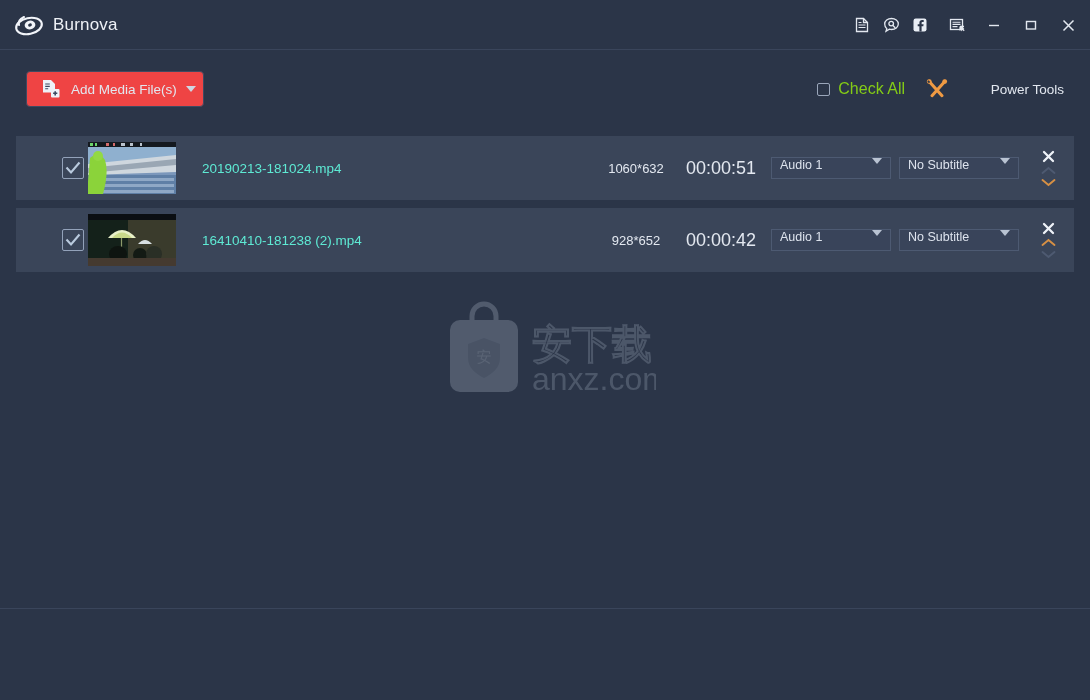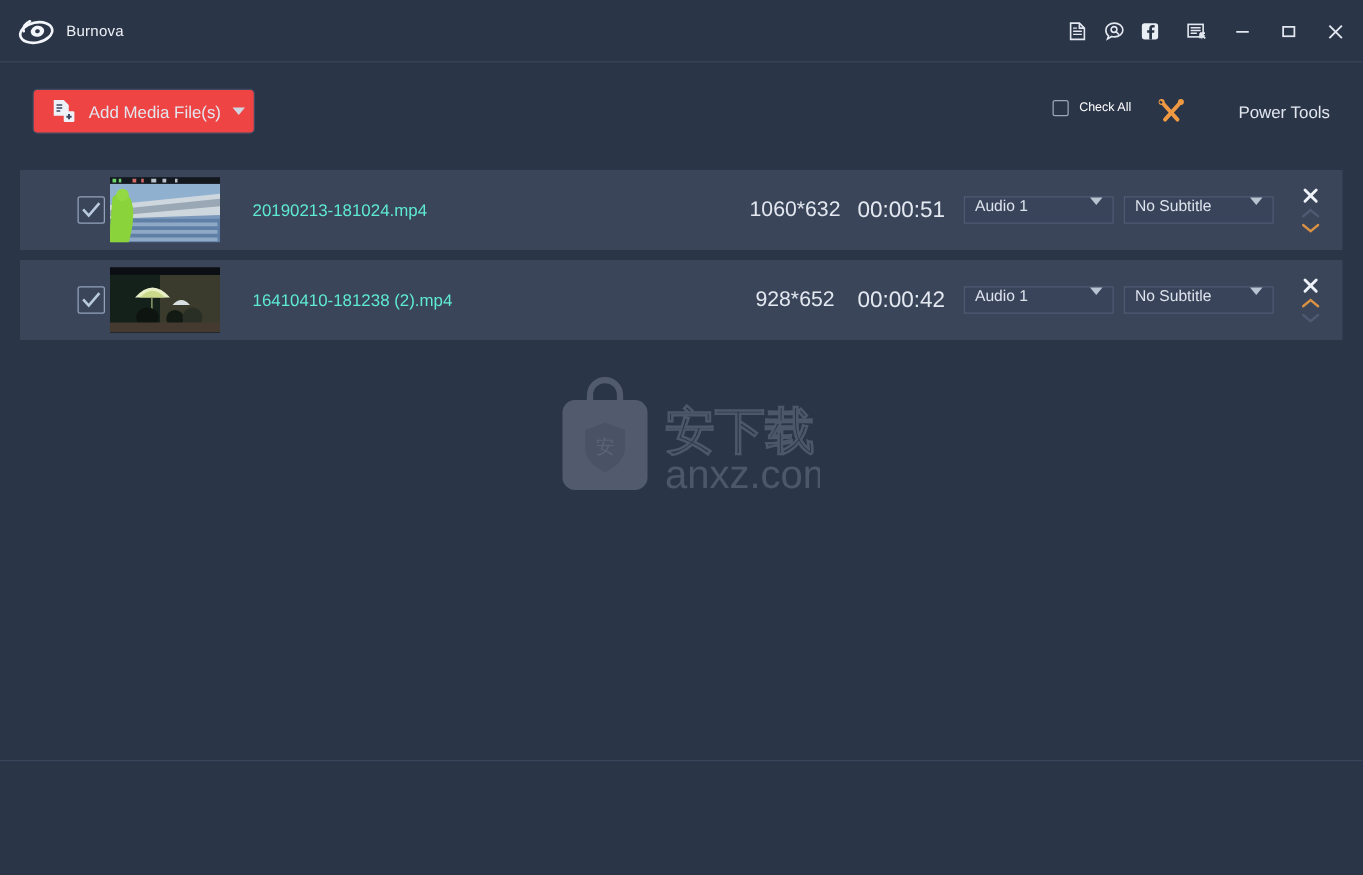--- a/index.html
+++ b/index.html
@@ -16,21 +16,21 @@
   
   .titlebar {
     position: absolute; left: 0; top: 0; width: 1090px; height: 50px;
     background: #2b3548;
     border-bottom: 1px solid #3a455b;
     display: flex; align-items: center;
   }
   .brand { display: flex; align-items: center; margin-left: 14px; }
   .brand-logo { width: 30px; height: 30px; position: relative; }
   .brand-name {
-    font-size: 12px; color: #eef1f6; margin-left: 9px; letter-spacing: .2px;
+    font-size: 17px; color: #eef1f6; margin-left: 9px; letter-spacing: .2px;
   }
   .winbtns { position: absolute; right: 8px; top: 0; height: 50px; display: flex; align-items: center; }
   .winbtn {
     width: 28px; height: 30px; display: flex; align-items: center; justify-content: center;
     color: #e3e8f0; cursor: pointer; margin-left: 1px;
   }
   .winbtn.gap { margin-left: 9px; }
 
   
   .toolbar {
@@ -50,21 +50,21 @@
     border-left: 5px solid transparent; border-right: 5px solid transparent;
     border-top: 6px solid #cfd6e2;
   }
   .check-all {
     position: absolute; right: 185px; top: 30px;
     display: flex; align-items: center; cursor: pointer;
   }
   .ca-box {
     width: 13px; height: 13px; border: 1px solid #9aa6ba; border-radius: 2px; background: transparent;
   }
-  .ca-label { font-size: 10px; color: #ffffff; margin-left: 8px; }
+  .ca-label { font-size: 16px; color: #84cc16; margin-left: 8px; }
   .power-tools {
     position: absolute; right: 26px; top: 28px;
     display: flex; align-items: center; cursor: pointer;
   }
   .pt-icon { width: 24px; height: 22px; position: relative; }
   .pt-label { font-size: 13.5px; color: #e2e7ef; margin-left: 10px; padding-left: 32px; }
 
   
   .medialist { position: absolute; left: 16px; top: 136px; width: 1058px; }
   .mrow {
@@ -80,21 +80,21 @@
   .mthumb {
     position: absolute; left: 72px; top: 50%; transform: translateY(-50%);
     width: 88px; height: 52px; overflow: hidden; background: #0d1117;
   }
   .mname {
     position: absolute; left: 186px; top: 50%; transform: translateY(-50%);
     font-size: 13.5px; color: #5eead4; white-space: nowrap;
   }
   .mres {
     position: absolute; left: 570px; top: 50%; transform: translateY(-50%);
-    width: 100px; text-align: center; font-size: 17px; color: #e3e8f0;
+    width: 100px; text-align: center; font-size: 13px; color: #e3e8f0;
   }
   .mdur {
     position: absolute; left: 660px; top: 50%; transform: translateY(-50%);
     width: 90px; text-align: center; font-size: 18px; color: #e3e8f0;
   }
   .sel {
     position: absolute; top: 50%; transform: translateY(-50%);
     height: 22px; border: 1px solid #4d5a72; background: #39445a;
     display: flex; cursor: pointer;
   }

